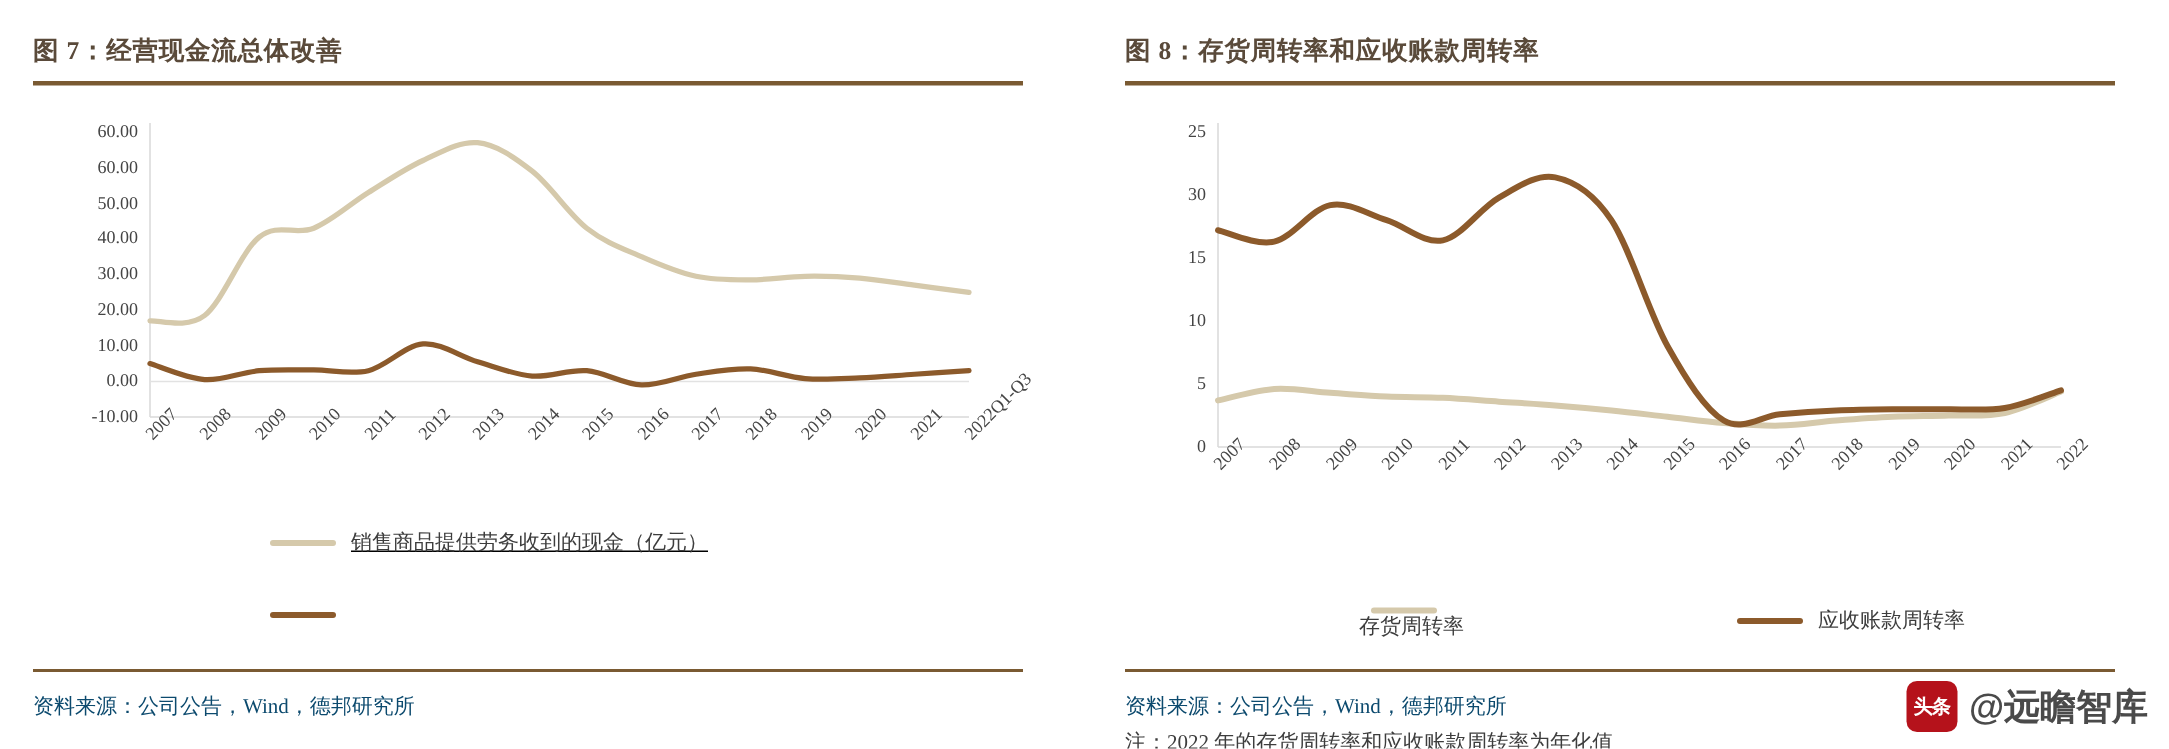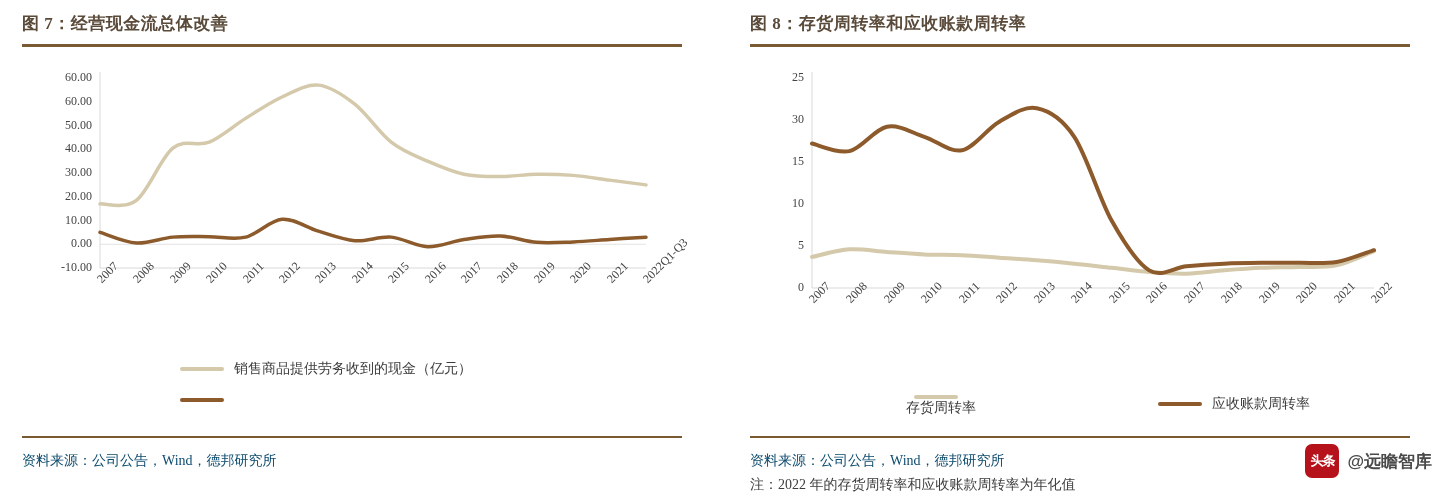--- a/index.html
+++ b/index.html
@@ -1,21 +1,21 @@
 <!DOCTYPE html>
 <html><head>
 <meta charset="utf-8">
 <style>
   html,body{margin:0;padding:0;}
   body{
     width:1446px;height:499px;background:#ffffff;
     font-family:"Liberation Serif", serif;
     overflow:hidden;
   }
-  .page{position:relative;width:1446px;height:488px;}
+  .page{position:relative;width:1446px;height:488px;margin-top:10px;}
   .panel{position:absolute;top:0;height:499px;}
   .panel-left{left:0;width:723px;}
   .panel-right{left:728px;width:723px;}
 
   .panel-title{
     position:absolute;left:22px;top:12px;
     font-size:17px;font-weight:bold;color:#5a4a3a;
     letter-spacing:0.5px;white-space:nowrap;
   }
   .title-rule{
@@ -54,21 +54,21 @@
   
   .watermark{
     position:absolute;right:14px;bottom:10px;display:flex;align-items:center;
   }
   .wm-logo{
     width:34px;height:34px;border-radius:7px;background:#b5121b;color:#fff;
     font-size:13px;font-weight:bold;display:flex;align-items:center;justify-content:center;
     font-family:"Liberation Sans", sans-serif;letter-spacing:-1px;
   }
   .wm-text{
-    margin-left:8px;font-size:17px;color:#4a4a4a;font-weight:bold;
+    margin-left:8px;font-size:24px;color:#4a4a4a;font-weight:bold;
     font-family:"Liberation Sans", sans-serif;white-space:nowrap;
   }
 </style>
 </head>
 <body>
 
 <div class="page">
 
   <div class="panel panel-left">
     <div class="panel-title">图 7：经营现金流总体改善</div>
@@ -102,21 +102,21 @@
         <div class="xtick" style="left: 363.2px; top: 216px;">2015</div>
         <div class="xtick" style="left: 399.6px; top: 216px;">2016</div>
         <div class="xtick" style="left: 436px; top: 216px;">2017</div>
         <div class="xtick" style="left: 472.4px; top: 216px;">2018</div>
         <div class="xtick" style="left: 508.8px; top: 216px;">2019</div>
         <div class="xtick" style="left: 545.2px; top: 216px;">2020</div>
         <div class="xtick" style="left: 581.6px; top: 216px;">2021</div>
         <div class="xtick" style="left: 618px; top: 216px;">2022Q1-Q3</div>
       </div>
 
-    <div class="legend-row" id="legend-left-0" style="left:180px;top:360px;">
+    <div class="legend-row" id="legend-left-0" style="left:180px;top:343px;text-decoration:underline;">
       <div class="legend-line" style="background: rgb(213, 201, 171);"></div>
       <div class="legend-label">销售商品提供劳务收到的现金（亿元）</div>
     </div>
     <div class="legend-row" id="legend-left-1" style="left:180px;top:398px;">
       <div class="legend-line" style="background: rgb(140, 90, 43);"></div>
     </div>
 
     <div class="bottom-rule"></div>
     <div class="source">资料来源：公司公告，Wind，德邦研究所</div>
   </div>

